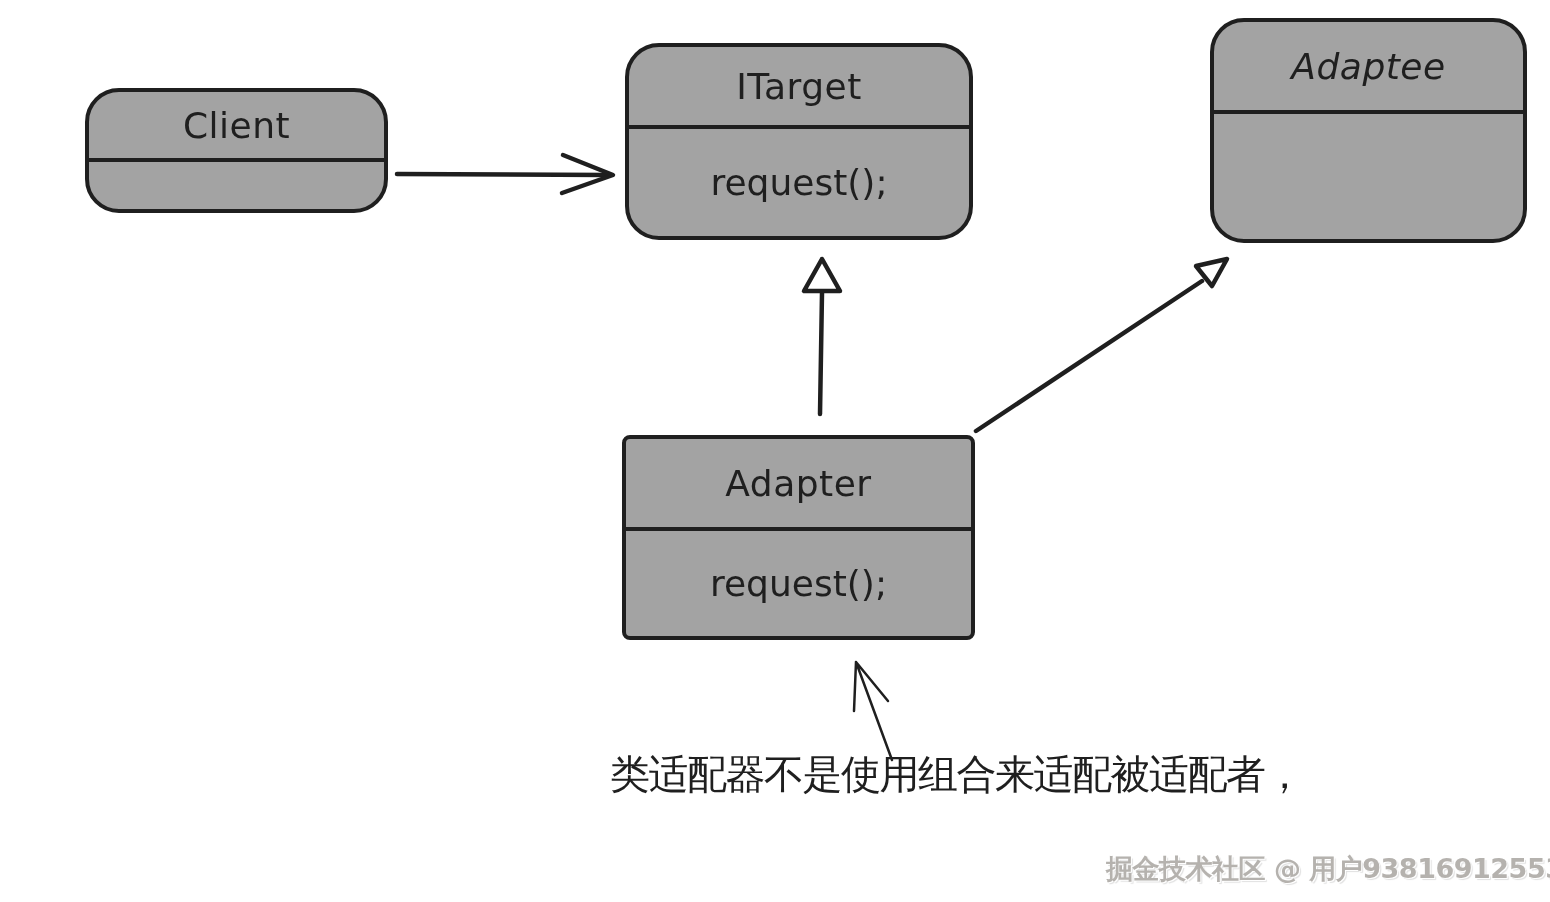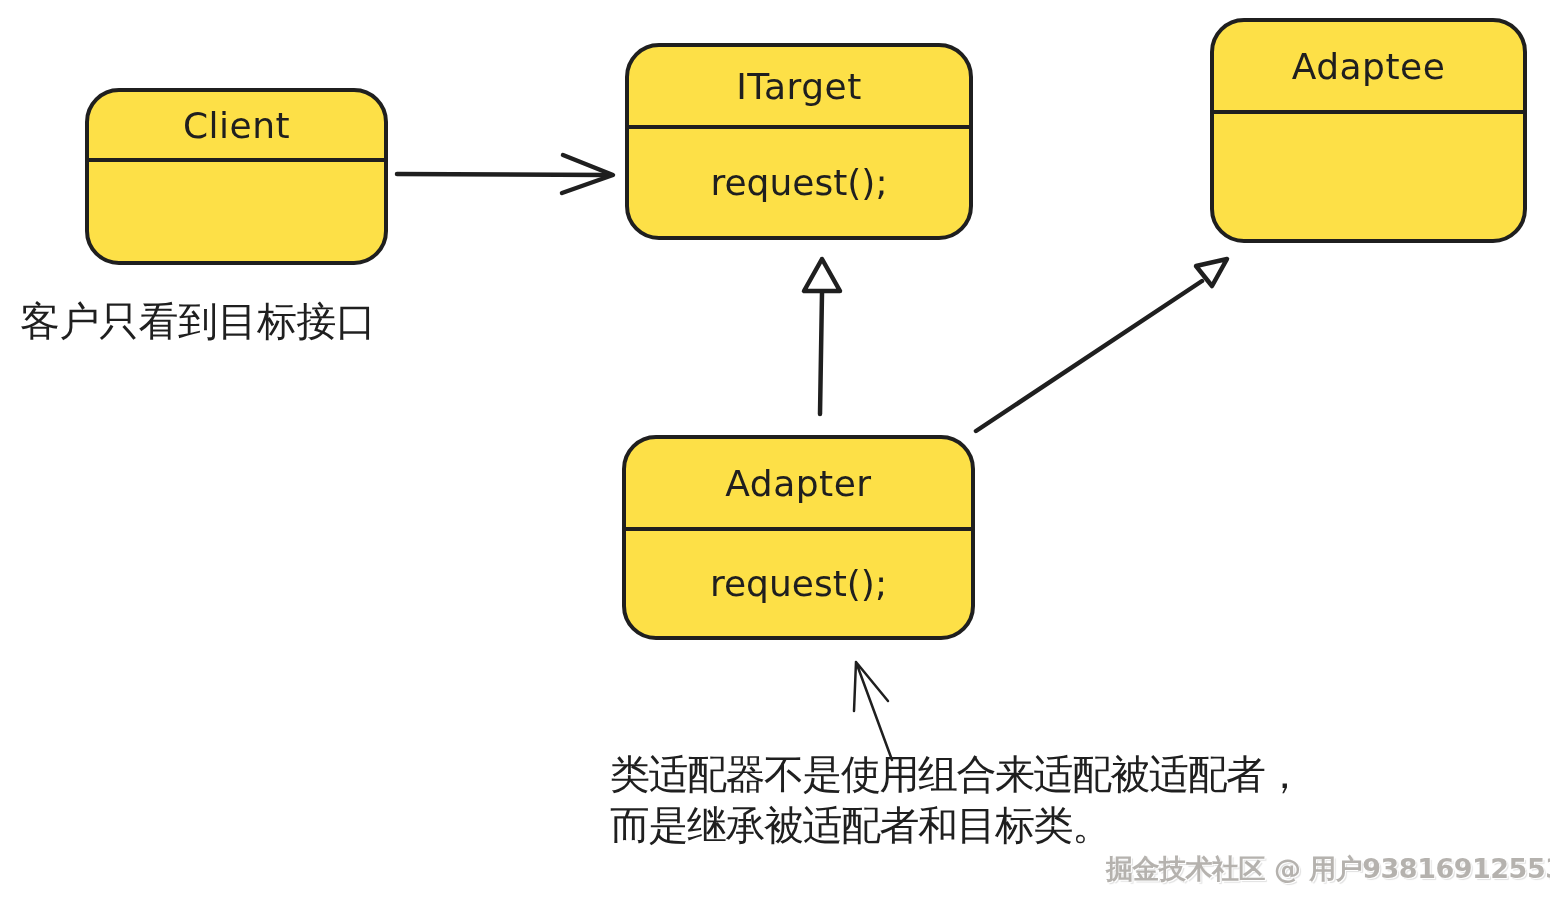--- a/index.html
+++ b/index.html
@@ -33,21 +33,21 @@
   .arrows polygon{
     stroke:var(--stroke);
     stroke-linejoin:round;
     fill:#ffffff;
   }
   .uml-box{
     position:absolute;
     box-sizing:border-box;
     border:4px solid var(--stroke);
     border-radius:34px;
-    background:#fde047;
+    background:#a3a3a3;
     display:flex;
     flex-direction:column;
   }
   .uml-title{
     box-sizing:border-box;
     border-bottom:4px solid var(--stroke);
     display:flex;
     align-items:center;
     justify-content:center;
     font-size:36px;
@@ -56,27 +56,27 @@
   }
   .uml-body{
     flex:1;
     display:flex;
     align-items:center;
     justify-content:center;
     font-size:36px;
     white-space:nowrap;
     padding:12px 4px;
   }
-  .box-client{left:85px;top:88px;width:303px;height:177px;}
+  .box-client{left:85px;top:88px;width:303px;height:125px;}
   .box-client .uml-title{height:70px;}
   .box-itarget{left:625px;top:43px;width:348px;height:197px;}
   .box-itarget .uml-title{height:82px;}
-  .box-adaptee{left:1210px;top:18px;width:317px;height:225px;}
+  .box-adaptee{left:1210px;top:18px;width:317px;height:225px;font-style:italic;}
   .box-adaptee .uml-title{height:92px;}
-  .box-adapter{left:622px;top:435px;width:353px;height:205px;}
+  .box-adapter{left:622px;top:435px;width:353px;height:205px;border-radius:8px;}
   .box-adapter .uml-title{height:92px;}
   .note{
     position:absolute;
     font-size:40px;
     font-weight:500;
     color:var(--stroke);
     white-space:nowrap;
   }
   .note-client{left:20px;top:294px;letter-spacing:-0.5px;}
   .note-adapter{left:610px;top:749px;line-height:51px;letter-spacing:-1.5px;}
@@ -130,22 +130,20 @@
 
   <div class="uml-box box-adaptee">
     <div class="uml-title">Adaptee</div>
   </div>
 
   <div class="uml-box box-adapter">
     <div class="uml-title">Adapter</div>
     <div class="uml-body">request();</div>
   </div>
 
-  <div class="note note-client">客户只看到目标接口</div>
 
   <div class="note note-adapter">
     <div>类适配器不是使用组合来适配被适配者，</div>
-    <div>而是继承被适配者和目标类。</div>
   </div>
 
   <div class="watermark">掘金技术社区 @ 用户9381691255360</div>
 
 </div>
 
 </body></html>

